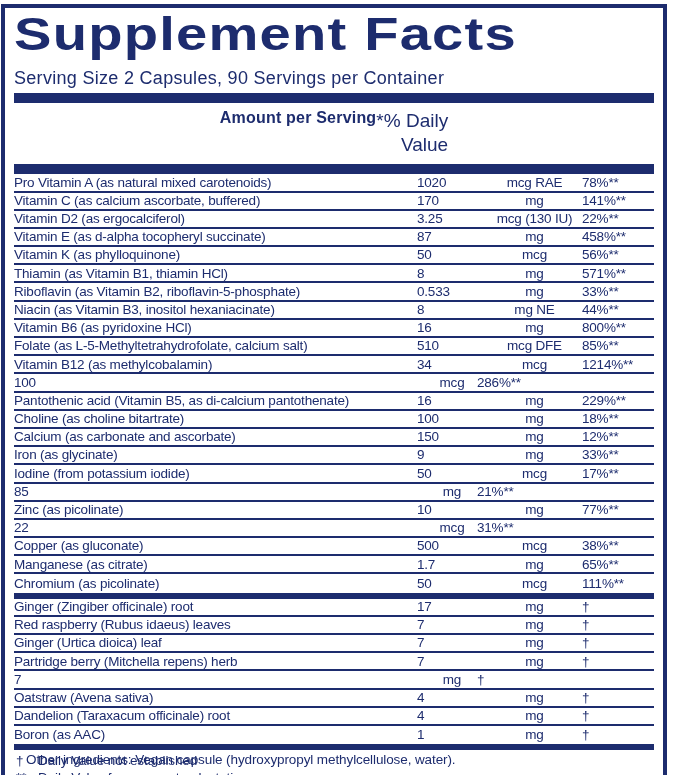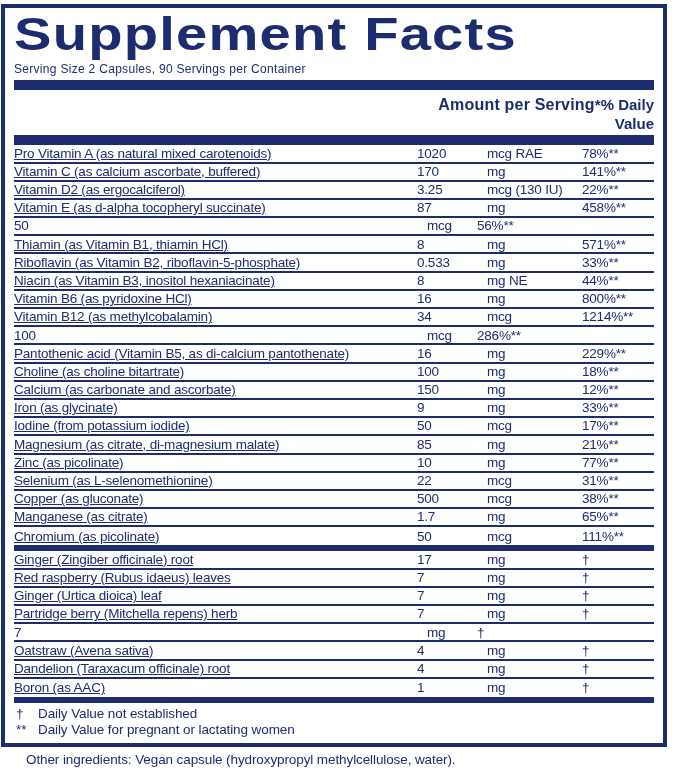--- a/index.html
+++ b/index.html
@@ -19,45 +19,45 @@
     background:#fff;
     padding:2px 9px 2px 9px;
   }
   .title{
     font-size:46px;font-weight:900;letter-spacing:1px;
     line-height:1.04;white-space:nowrap;
     transform:scaleX(1.22);transform-origin:left center;
     margin-top:1px;
   }
   .serving-line{
-    font-size:12px;letter-spacing:.3px;
-    margin-top:3px;margin-bottom:4px;
+    font-size:18px;letter-spacing:.3px;
+    margin-top:9px;margin-bottom:4px;
   }
   .bar-thick{height:10px;background:var(--navy);}
   .bar-mid{height:6px;background:var(--navy);}
   .header-row{
-    display:flex;justify-content:flex-end;align-items:flex-start;
-    padding-top:6px;padding-bottom:2px;min-height:42px;
+    display:flex;justify-content:center;align-items:flex-start;
+    padding-top:6px;padding-bottom:8px;min-height:42px;
   }
   .aps{font-size:16px;font-weight:bold;letter-spacing:.2px;}
-  .dv-head{font-size:15px;font-weight:bold;text-align:right;line-height:1.25;}
+  .dv-head{font-size:19px;font-weight:normal;text-align:right;line-height:1.25;}
   .rows .row{
     display:grid;
     grid-template-columns:1fr 60px 105px 72px;
     align-items:center;
     height:18.2px;
     border-bottom:2px solid var(--navy);
     font-size:13.5px;
     letter-spacing:-0.2px;
     line-height:1;
   }
   .rows .row:last-child{border-bottom:none;}
-  .c-name{white-space:nowrap;overflow:visible;text-decoration:underline;}
+  .c-name{white-space:nowrap;overflow:visible;}
   .c-amt{text-align:left;padding-right:2px;}
-  .c-unit{text-align:left;padding-left:10px;white-space:nowrap;}
+  .c-unit{text-align:center;padding-left:10px;white-space:nowrap;}
   .c-dv{padding-right:2px;white-space:nowrap;}
   .footnotes{padding:3px 0 2px 0;}
   .footnote{display:flex;font-size:13.5px;line-height:16.5px;letter-spacing:-0.1px;}
   .fn-sym{width:24px;padding-left:2px;}
   .other-ingredients{
     position:absolute;left:14px;top:752px;width:650px;
     font-size:13.5px;letter-spacing:-0.1px;margin-left:12px;
   }
 </style>
 </head>
@@ -101,20 +101,21 @@
           <span class="c-unit">mcg (130 IU)</span>
           <span class="c-dv">22%**</span>
         </div>
         <div class="row">
           <span class="c-name">Vitamin E (as d-alpha tocopheryl succinate)</span>
           <span class="c-amt">87</span>
           <span class="c-unit">mg</span>
           <span class="c-dv">458%**</span>
         </div>
         <div class="row">
+          <span class="c-name">Vitamin K (as phylloquinone)</span>
           <span class="c-amt">50</span>
           <span class="c-unit">mcg</span>
           <span class="c-dv">56%**</span>
         </div>
         <div class="row">
           <span class="c-name">Thiamin (as Vitamin B1, thiamin HCl)</span>
           <span class="c-amt">8</span>
           <span class="c-unit">mg</span>
           <span class="c-dv">571%**</span>
         </div>
@@ -130,20 +131,26 @@
           <span class="c-unit">mg NE</span>
           <span class="c-dv">44%**</span>
         </div>
         <div class="row">
           <span class="c-name">Vitamin B6 (as pyridoxine HCl)</span>
           <span class="c-amt">16</span>
           <span class="c-unit">mg</span>
           <span class="c-dv">800%**</span>
         </div>
         <div class="row">
+          <span class="c-name">Folate (as L-5-Methyltetrahydrofolate, calcium salt)</span>
+          <span class="c-amt">510</span>
+          <span class="c-unit">mcg DFE</span>
+          <span class="c-dv">85%**</span>
+        </div>
+        <div class="row">
           <span class="c-name">Vitamin B12 (as methylcobalamin)</span>
           <span class="c-amt">34</span>
           <span class="c-unit">mcg</span>
           <span class="c-dv">1214%**</span>
         </div>
         <div class="row">
           <span class="c-amt">100</span>
           <span class="c-unit">mcg</span>
           <span class="c-dv">286%**</span>
         </div>
@@ -171,33 +178,31 @@
           <span class="c-unit">mg</span>
           <span class="c-dv">33%**</span>
         </div>
         <div class="row">
           <span class="c-name">Iodine (from potassium iodide)</span>
           <span class="c-amt">50</span>
           <span class="c-unit">mcg</span>
           <span class="c-dv">17%**</span>
         </div>
         <div class="row">
-          <span class="c-name">Magnesium (as citrate, di-magnesium malate)</span>
           <span class="c-amt">85</span>
           <span class="c-unit">mg</span>
           <span class="c-dv">21%**</span>
         </div>
         <div class="row">
           <span class="c-name">Zinc (as picolinate)</span>
           <span class="c-amt">10</span>
           <span class="c-unit">mg</span>
           <span class="c-dv">77%**</span>
         </div>
         <div class="row">
-          <span class="c-name">Selenium (as L-selenomethionine)</span>
           <span class="c-amt">22</span>
           <span class="c-unit">mcg</span>
           <span class="c-dv">31%**</span>
         </div>
         <div class="row">
           <span class="c-name">Copper (as gluconate)</span>
           <span class="c-amt">500</span>
           <span class="c-unit">mcg</span>
           <span class="c-dv">38%**</span>
         </div>

